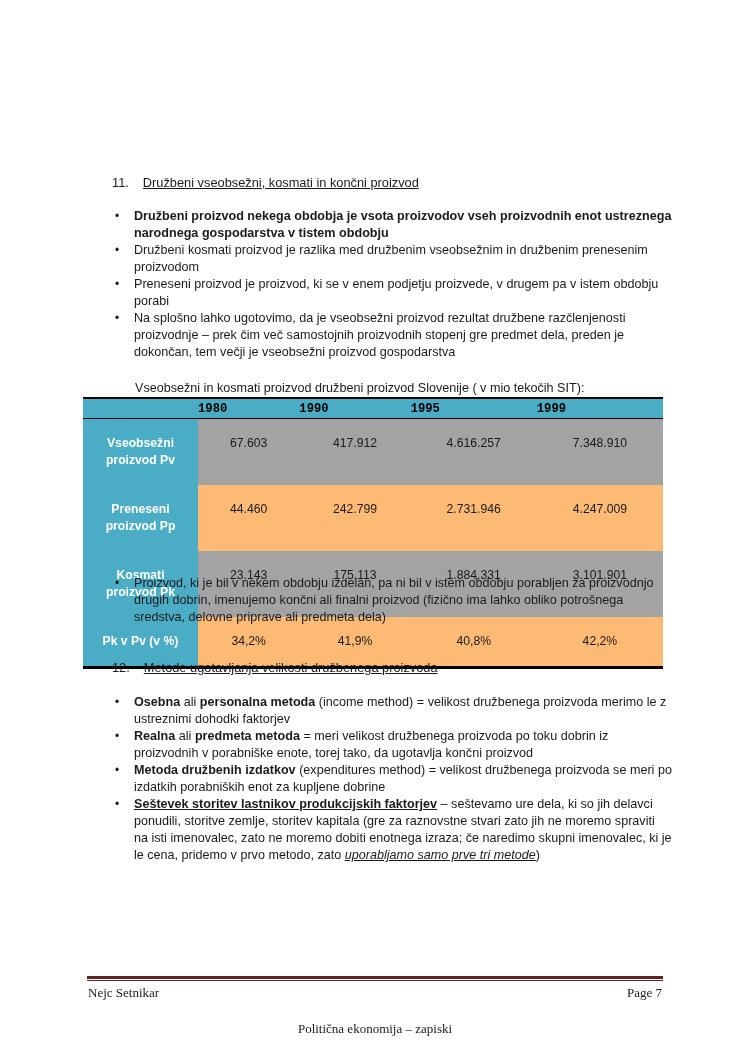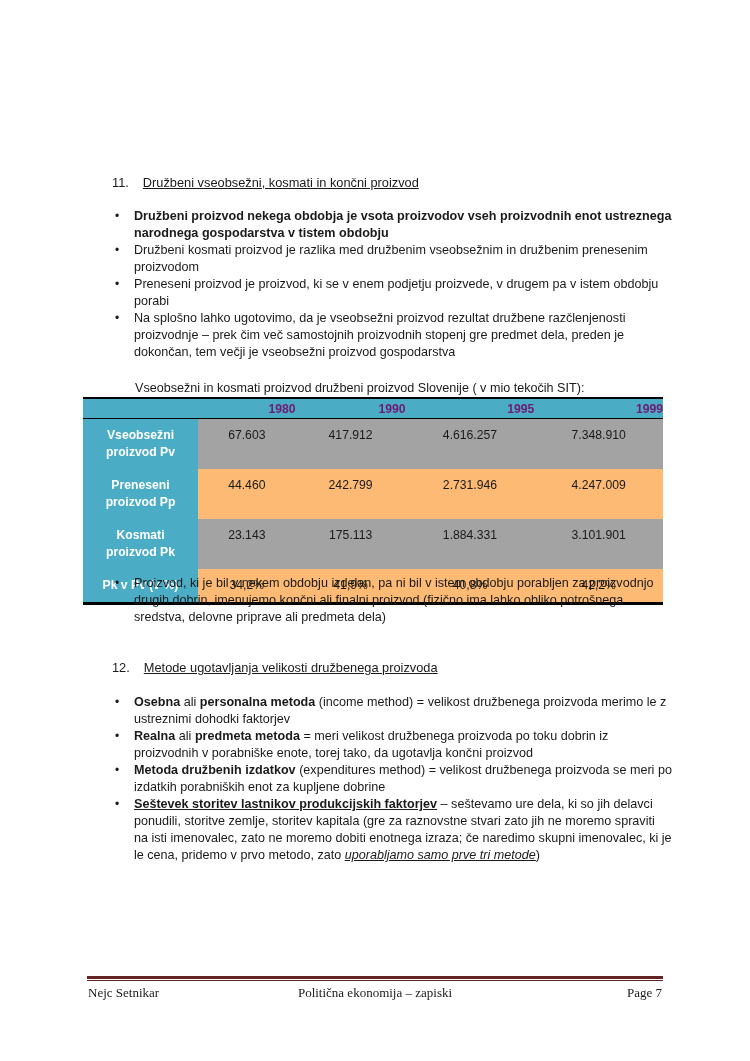--- a/index.html
+++ b/index.html
@@ -15,33 +15,33 @@
   ul.bullets li { position: relative; padding-left: 22px; line-height: 17px; margin: 0 0 0 0; font-size: 12.6px; }
   ul.bullets li .dot { position: absolute; left: 0; top: 0; width: 10px; text-align: center; font-size: 12px; }
   b { font-weight: bold; }
   .uline { text-decoration: underline; }
   .uital { text-decoration: underline; font-style: italic; }
 
   .caption { position: absolute; left: 135px; top: 380px; font-size: 12.6px; line-height: 16px; }
 
   table.data { position: absolute; left: 83px; top: 397px; width: 580px; border-collapse: collapse;
                border-top: 2px solid #000; border-bottom: 3px solid #000; font-size: 12.2px; }
-  table.data th { background: #4bacc6; color: #701a75; font-weight: bold; height: 19px; text-align: right;
-                  border-bottom: 1px solid #000; padding: 0; }
+  table.data th { background: #4bacc6; color: #000000; font-weight: bold; height: 19px; text-align: left;
+                  border-bottom: 1px solid #000; padding: 0; font-family: Liberation Mono, monospace; }
   table.data th.corner { width: 115px; }
-  table.data td { text-align: center; vertical-align: top; padding: 8px; line-height: 17px; }
+  table.data td { text-align: center; vertical-align: top; padding: 16px; line-height: 17px; }
   table.data td.rowhead { background: #4bacc6; color: #ffffff; font-weight: bold; }
   table.data tr.shade td.val { background: #a3a3a3; }
   table.data tr.plain td.val { background: #fdba74; }
 
   .footer-rule { position: absolute; left: 87px; top: 976px; width: 576px; height: 3px; background: #622423; }
   .footer-rule2 { position: absolute; left: 87px; top: 980px; width: 576px; height: 1px; background: #622423; }
   .footer { position: absolute; top: 985px; font-family: "Liberation Serif", serif; font-size: 13px; line-height: 16px; }
   .footer.left { left: 88px; }
-  .footer.center { left: 0; width: 750px; text-align: center; }
+  .footer.center { left: 0; width: 750px; text-align: center; margin-top: 36px; }
   .footer.right { right: 88px; }
 </style>
 </head>
 <body>
 
 <div class="page">
 
   <div class="heading" style="top:174px;">
     <span class="num">11.</span><span class="title">Družbeni vseobsežni, kosmati in končni proizvod</span>
   </div>

